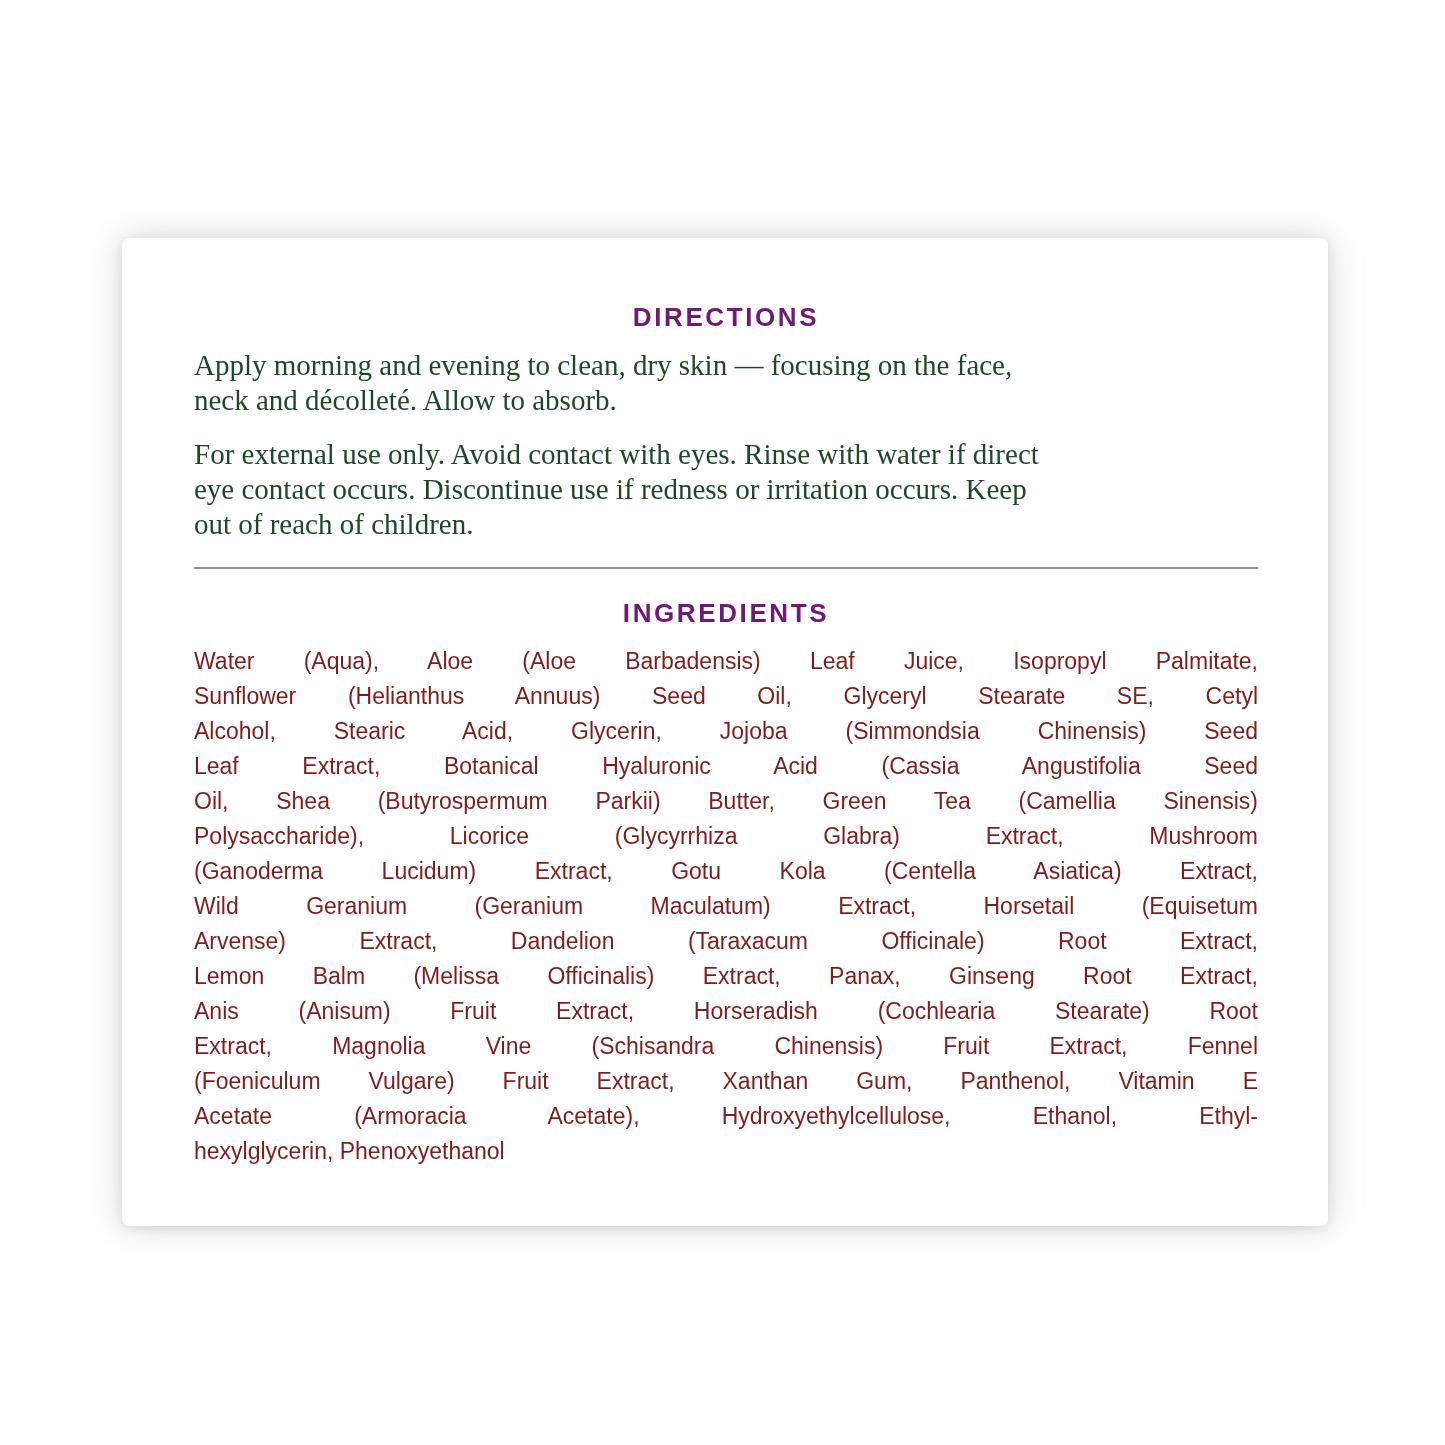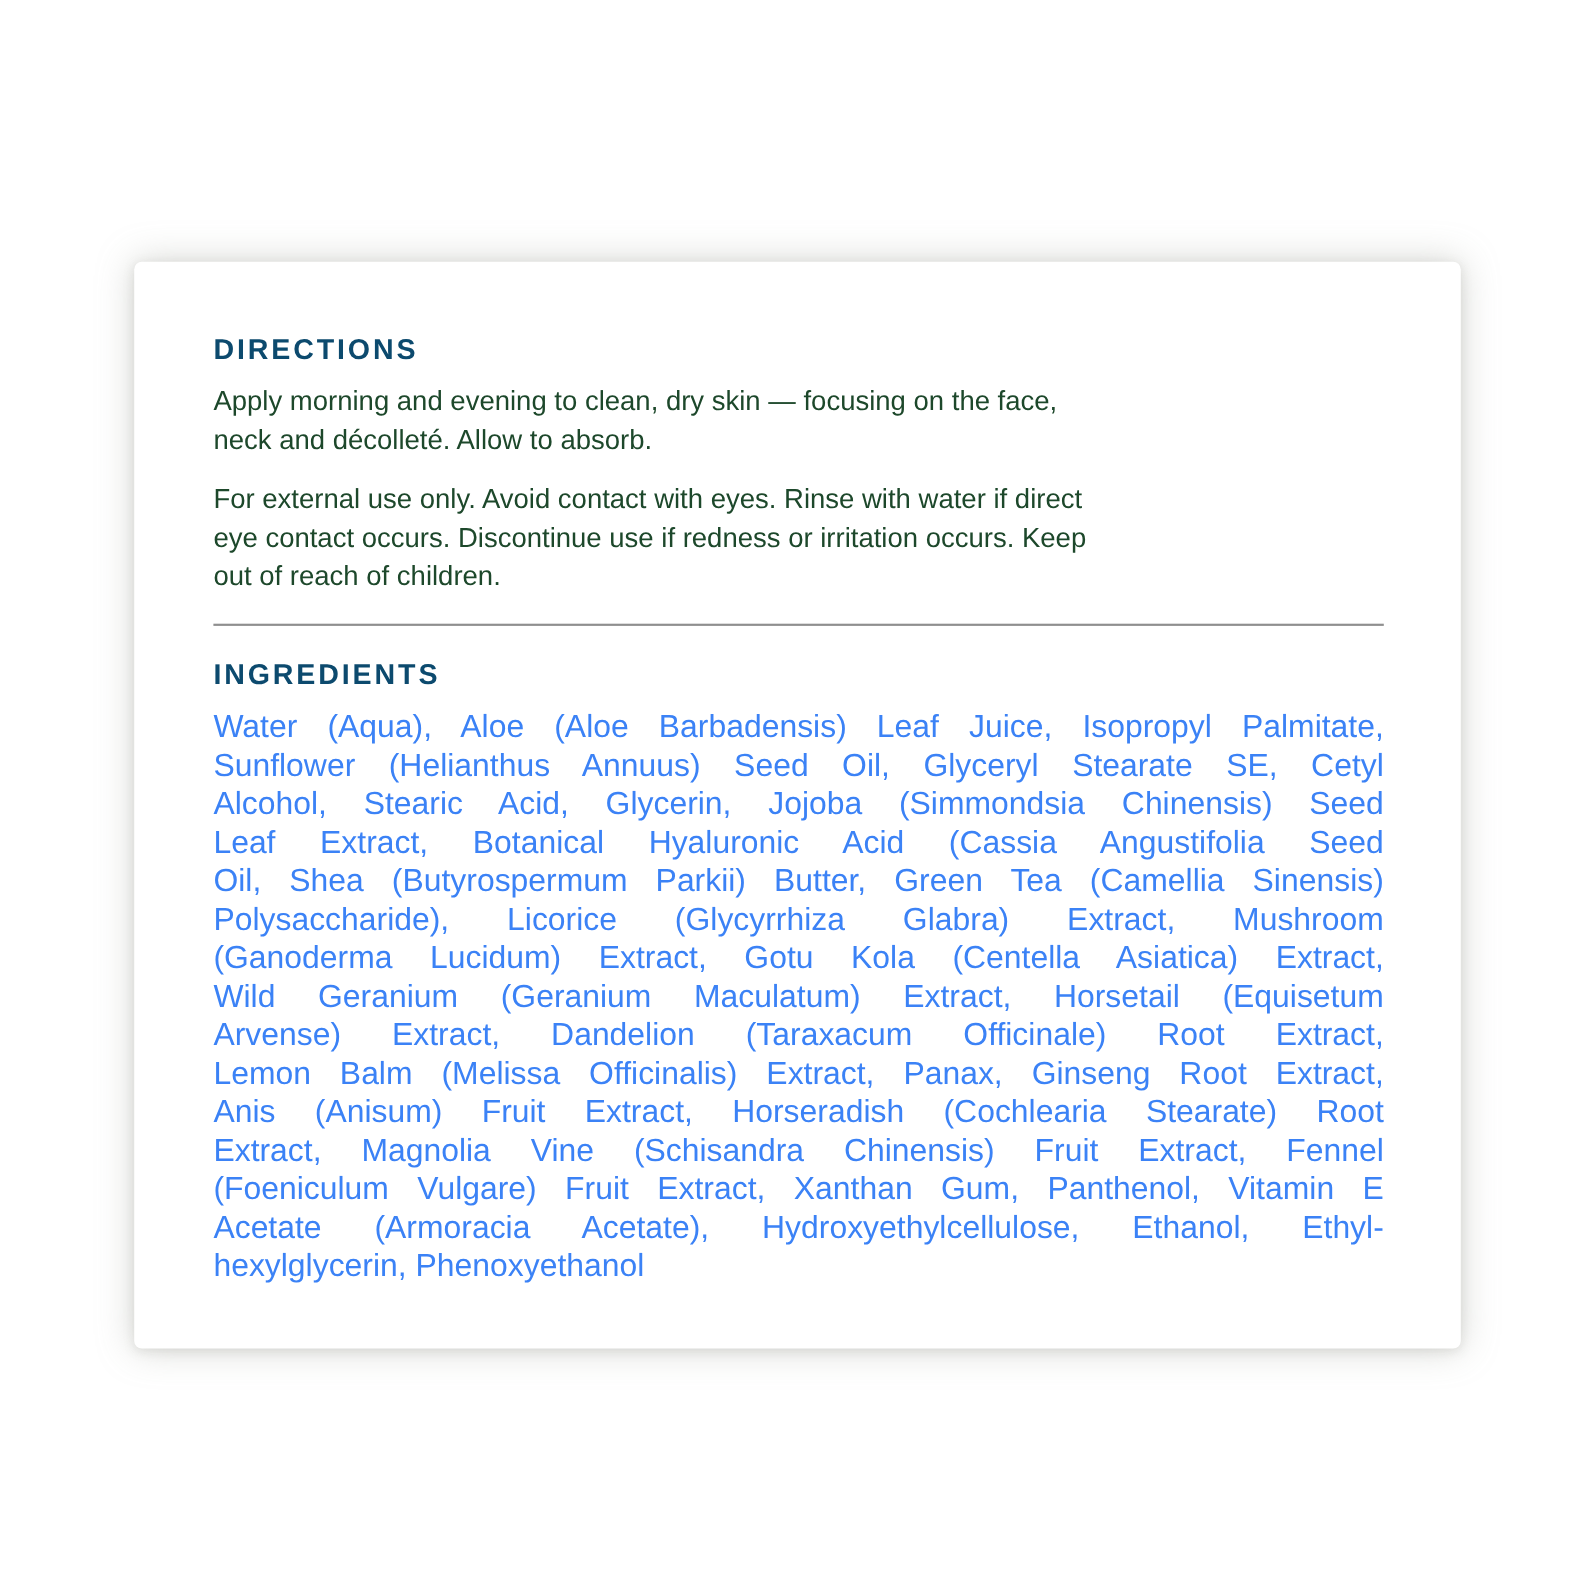--- a/index.html
+++ b/index.html
@@ -19,40 +19,42 @@
     background: #ffffff;
     border-radius: 7px;
     box-shadow: 0 0 34px rgba(148, 150, 140, 0.38), 0 2px 10px rgba(120, 122, 112, 0.18);
     padding: 64px 70px 66px 72px;
     color: #1d482b;
   }
   .section-heading {
     font-size: 26px;
     font-weight: 700;
     letter-spacing: 2.6px;
-    color: #0c4a6e;
+    color: #701a75;
     margin-bottom: 15px;
+    text-align: center;
   }
   .body-line {
-    font-size: 25px;
+    font-size: 29px;
     line-height: 35px;
     color: #1d482b;
+    font-family: Liberation Serif, serif;
   }
   .para { margin-bottom: 19px; }
   .para:last-child { margin-bottom: 17px; }
   .divider {
     border: none;
     border-top: 2px solid #8f8f8f;
     width: 100%;
     margin: 25px 0 29px 0;
   }
   .ing-line {
-    font-size: 29px;
+    font-size: 23px;
     line-height: 35px;
-    color: #3b82f6;
+    color: #7f1d1d;
     text-align: justify;
     text-align-last: justify;
   }
   .ing-line.last {
     text-align-last: left;
   }
 </style>
 </head>
 <body>
 

